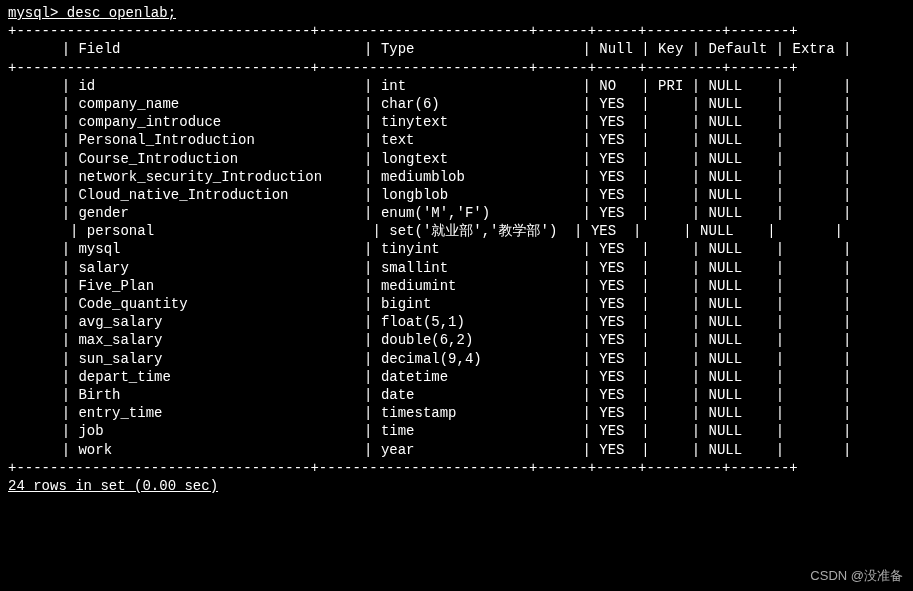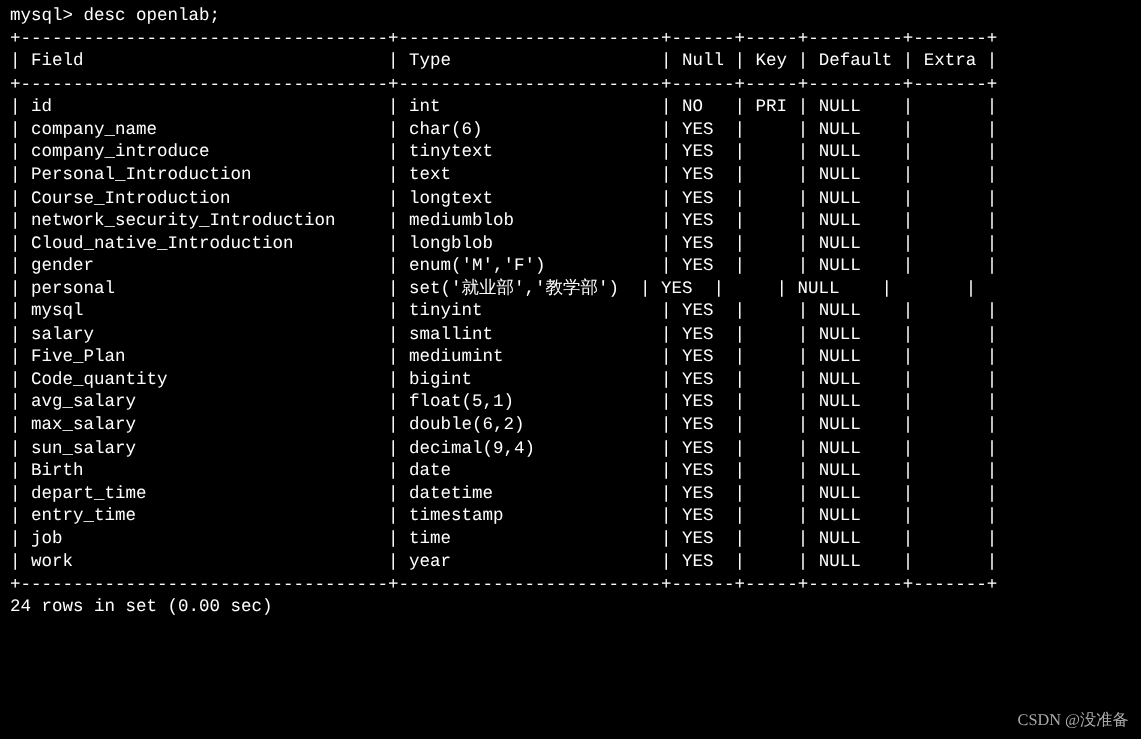--- a/index.html
+++ b/index.html
@@ -14,35 +14,37 @@
       font-size: 14px;
       line-height: 1.3;
       padding: 4px 8px;
       width: 913px;
       height: 591px;
       position: relative;
       overflow: hidden;
     }
     .prompt-line {
       white-space: pre;
+      text-decoration: underline;
     }
     .sep-line {
       white-space: pre;
       letter-spacing: 0;
     }
     .data-row {
       white-space: pre;
+      text-align: center;
     }
     .watermark {
       position: absolute;
       bottom: 6px;
       right: 10px;
       color: #aaa;
       font-size: 13px;
-      font-family: Liberation Serif, serif;
+      font-family: Liberation Sans, sans-serif;
     }
   </style>
 </head>
 <body>
 
 <div class="prompt-line">mysql&gt; desc openlab;</div>
 <div class="sep-line">+-----------------------------------+-------------------------+------+-----+---------+-------+</div>
 <div class="data-row" id="header-row">| Field                             | Type                    | Null | Key | Default | Extra |</div>
 <div class="sep-line">+-----------------------------------+-------------------------+------+-----+---------+-------+</div>
 <div id="rows-container">
@@ -55,21 +57,21 @@
     <div class="data-row">| Cloud_native_Introduction         | longblob                | YES  |     | NULL    |       |</div>
     <div class="data-row">| gender                            | enum('M','F')           | YES  |     | NULL    |       |</div>
     <div class="data-row">| personal                          | set('就业部','教学部')  | YES  |     | NULL    |       |</div>
     <div class="data-row">| mysql                             | tinyint                 | YES  |     | NULL    |       |</div>
     <div class="data-row">| salary                            | smallint                | YES  |     | NULL    |       |</div>
     <div class="data-row">| Five_Plan                         | mediumint               | YES  |     | NULL    |       |</div>
     <div class="data-row">| Code_quantity                     | bigint                  | YES  |     | NULL    |       |</div>
     <div class="data-row">| avg_salary                        | float(5,1)              | YES  |     | NULL    |       |</div>
     <div class="data-row">| max_salary                        | double(6,2)             | YES  |     | NULL    |       |</div>
     <div class="data-row">| sun_salary                        | decimal(9,4)            | YES  |     | NULL    |       |</div>
+    <div class="data-row">| depart_time                       | datetime                | YES  |     | NULL    |       |</div>
     <div class="data-row">| Birth                             | date                    | YES  |     | NULL    |       |</div>
-    <div class="data-row">| depart_time                       | datetime                | YES  |     | NULL    |       |</div>
     <div class="data-row">| entry_time                        | timestamp               | YES  |     | NULL    |       |</div>
     <div class="data-row">| job                               | time                    | YES  |     | NULL    |       |</div>
     <div class="data-row">| work                              | year                    | YES  |     | NULL    |       |</div>
   </div>
 <div class="sep-line">+-----------------------------------+-------------------------+------+-----+---------+-------+</div>
 <div class="prompt-line">24 rows in set (0.00 sec)</div>
 <div class="watermark">CSDN @没准备</div>
 
 </body></html>

